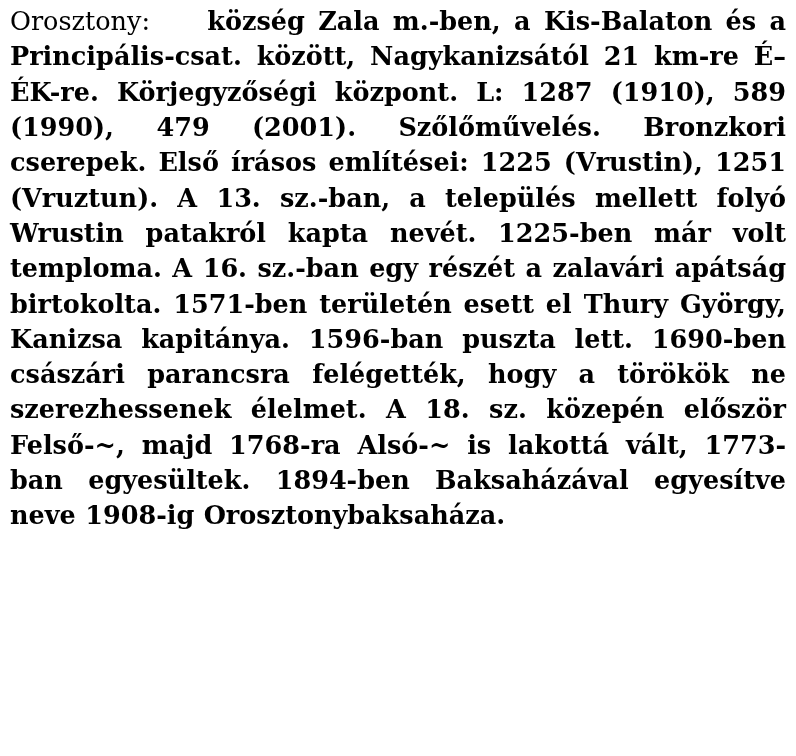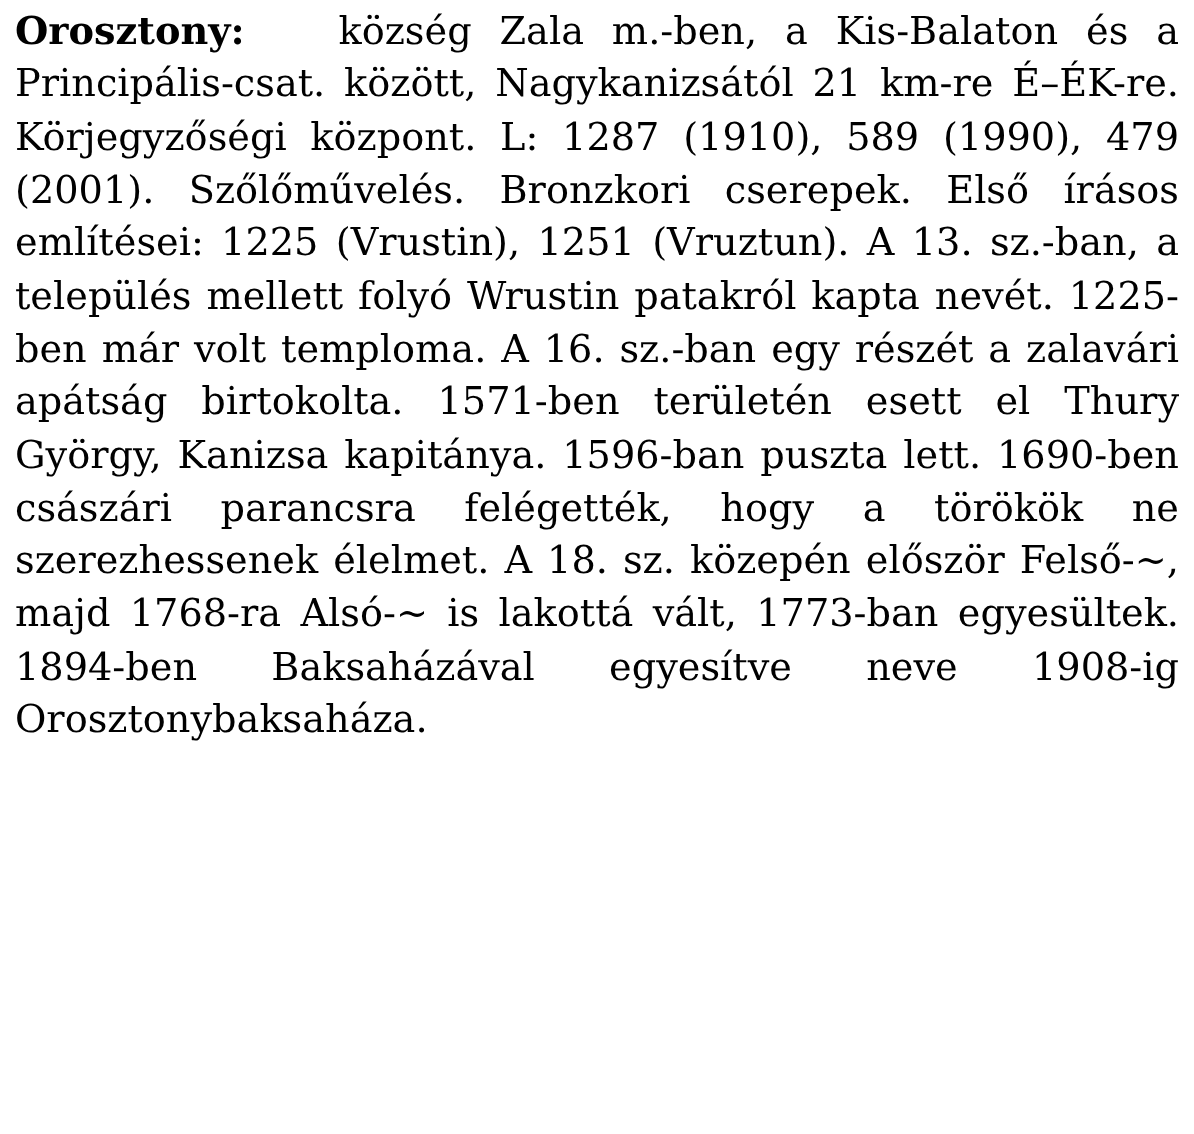--- a/index.html
+++ b/index.html
@@ -27,24 +27,24 @@
     line-height: 1.385;
     text-align: justify;
     text-justify: inter-word;
     word-spacing: 0.5px;
     hyphens: manual;
   }
   .entry + .entry {
     margin-top: 20px;
   }
   .headword {
-    font-weight: bold;
+    font-weight: normal;
   }
   .body-text {
-    font-weight: normal;
+    font-weight: bold;
     margin-left: 44px;
   }
   
   .entry p {
     margin: 0;
   }
 </style>
 </head>
 <body>
 

